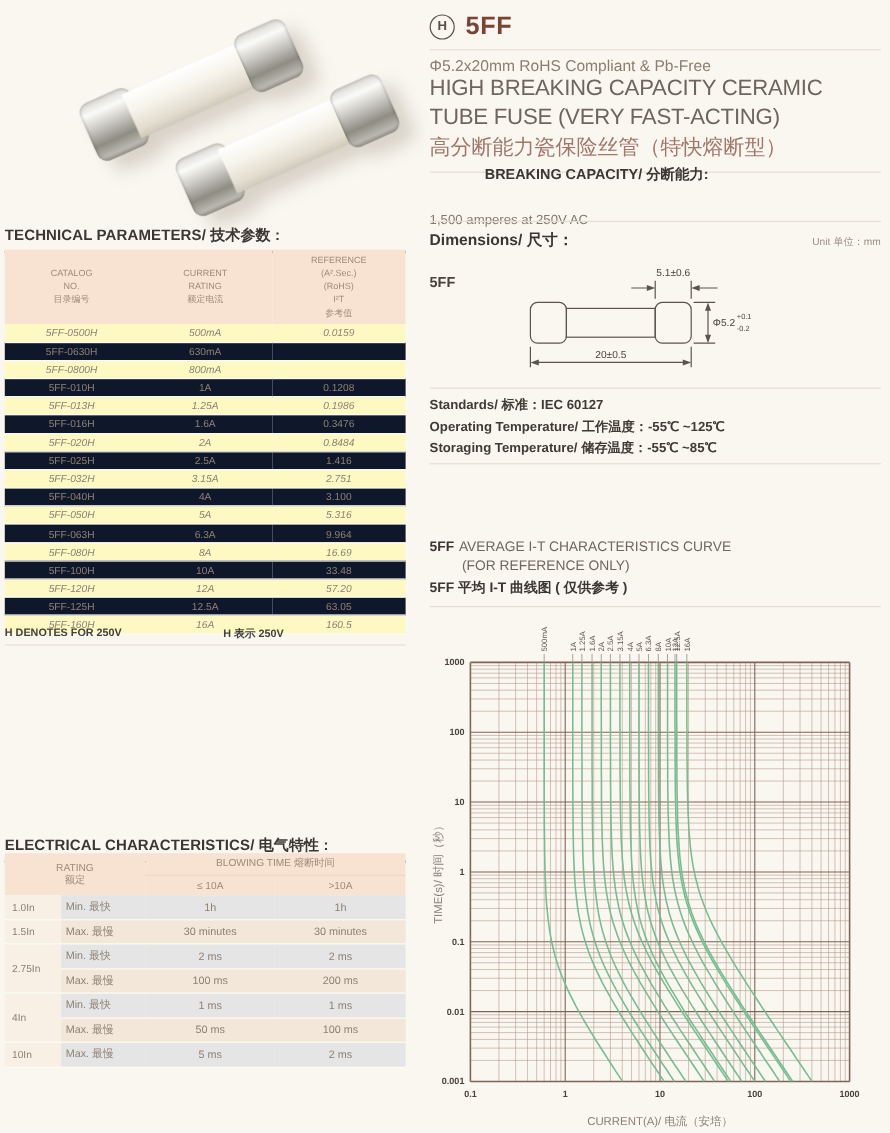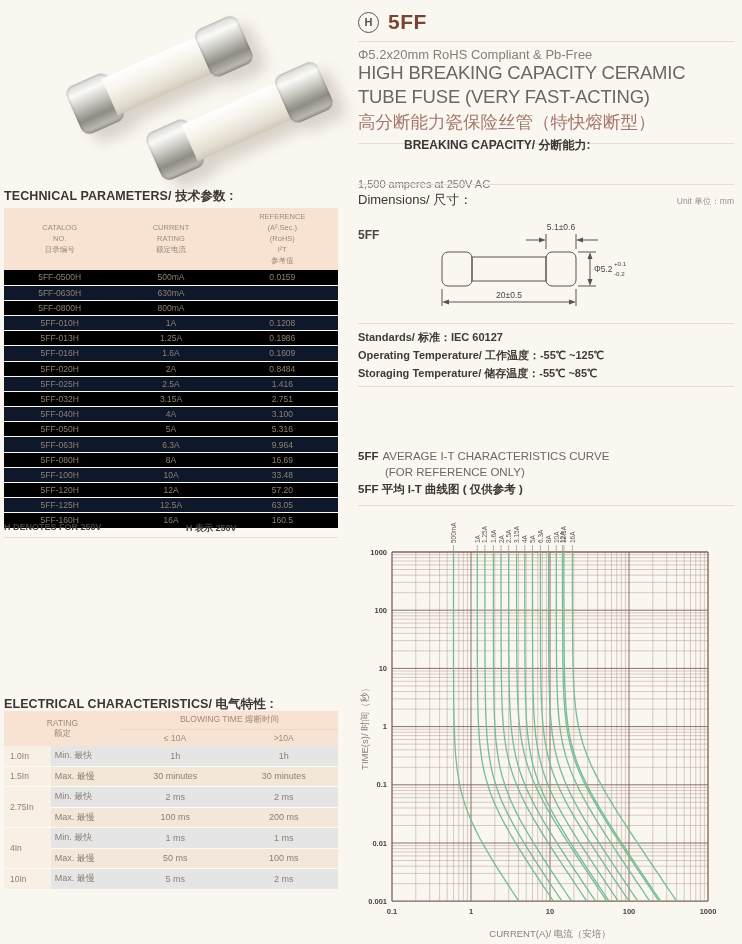--- a/index.html
+++ b/index.html
@@ -21,21 +21,21 @@
   .sec-title{position:absolute;left:4px;width:334px;font-weight:bold;font-size:12.5px;
         color:#3b3631;padding-bottom:4px;border-bottom:2px solid#48423b;letter-spacing:.1px;}
   #tech-title{top:188px}
   #elec-title{top:696px}
 
   table{border-collapse:collapse;position:absolute;left:4px;}
   #tech-table{top:208px;width:334px;font-size:8.5px;color:#8d8175;table-layout:fixed;}
   #tech-table th{background:#f8e3d2;color:#a08a78;font-weight:normal;font-size:7.5px;
         padding:4px 2px;white-space:pre-line;line-height:1.45;vertical-align:middle;}
   #tech-table td{height:14.2px;text-align:center;border-bottom:1.5px solid #fcfaf5;padding:0 2px;}
-  #tech-table tr.odd td{background:#000000;}
+  #tech-table tr.odd td{background:#fef9c3;font-style:italic;}
   #tech-table tr.even td{background:#0f172a;}
 
   .tech-foot{position:absolute;left:4px;top:522px;width:334px;font-size:9px;font-weight:bold;color:#45403a;}
   .tech-foot .cn{position:absolute;left:182px;top:0;}
   .foot-rule{position:absolute;left:4px;top:537px;width:334px;border-top:1px solid #e6dfd2;}
 
   #elec-table{top:711px;width:334px;font-size:9px;color:#8d8175;table-layout:fixed;}
   #elec-table th{background:#f8e3d2;color:#a08a78;font-weight:normal;font-size:8.5px;padding:3px 2px;}
   #elec-table th.bt{border-bottom:1px solid #eed6c3;}
   #elec-table td{height:19.5px;text-align:center;border-bottom:1.5px solid #fcfaf5;padding:0 2px;}
@@ -52,21 +52,21 @@
         display:flex;align-items:center;justify-content:center;font-weight:bold;
         font-size:11px;color:#5c5148;}
   .brand .name{font-size:21px;font-weight:bold;color:#7b4334;letter-spacing:.5px;}
   .sub{top:47px;font-size:13px;color:#8b7e71;}
   .t1{top:62px;font-size:18.5px;color:#6e665d;letter-spacing:-.2px;}
   .t2{top:86px;font-size:18.5px;color:#6e665d;letter-spacing:-.2px;}
   .tcn{top:110px;font-size:17.5px;color:#a3766a;}
   .bc-head{top:137px;font-size:12px;font-weight:bold;color:#3b3631;padding-left:46px;}
   .bc-val{top:165px;font-size:11px;color:#837a6f;margin-top:13px;}
   .dim-row{top:191px;display:flex;justify-content:space-between;align-items:baseline;}
-  .dim-row .h{font-size:13px;font-weight:normal;color:#3b3631;}
+  .dim-row .h{font-size:13px;font-weight:bold;color:#3b3631;}
   .dim-row .u{font-size:8.5px;color:#9a8f83;}
   .dim-model{top:228px;font-size:12px;font-weight:bold;color:#4a443d;}
   #dimsvg{position:absolute;left:424px;top:216px;}
   .std{font-size:11px;font-weight:bold;color:#3f3a34;}
   #std1{top:330px}#std2{top:348px}#std3{top:366px}
   .ch1{top:450px;font-size:11.5px;color:#6f675e;}
   .ch1 b{color:#3b3631;margin-right:4px;}
   .ch2{top:466px;font-size:11.5px;color:#6f675e;padding-left:27px;}
   .ch3{top:482px;font-size:11.5px;font-weight:bold;color:#3b3631;}
   #itchart{position:absolute;left:358px;top:508px;}
@@ -128,21 +128,21 @@
           <td>0.1208</td>
         </tr>
         <tr class="odd">
           <td>5FF-013H</td>
           <td>1.25A</td>
           <td>0.1986</td>
         </tr>
         <tr class="even">
           <td>5FF-016H</td>
           <td>1.6A</td>
-          <td>0.1609</td>
+          <td>0.3476</td>
         </tr>
         <tr class="odd">
           <td>5FF-020H</td>
           <td>2A</td>
           <td>0.8484</td>
         </tr>
         <tr class="even">
           <td>5FF-025H</td>
           <td>2.5A</td>
           <td>1.416</td>

